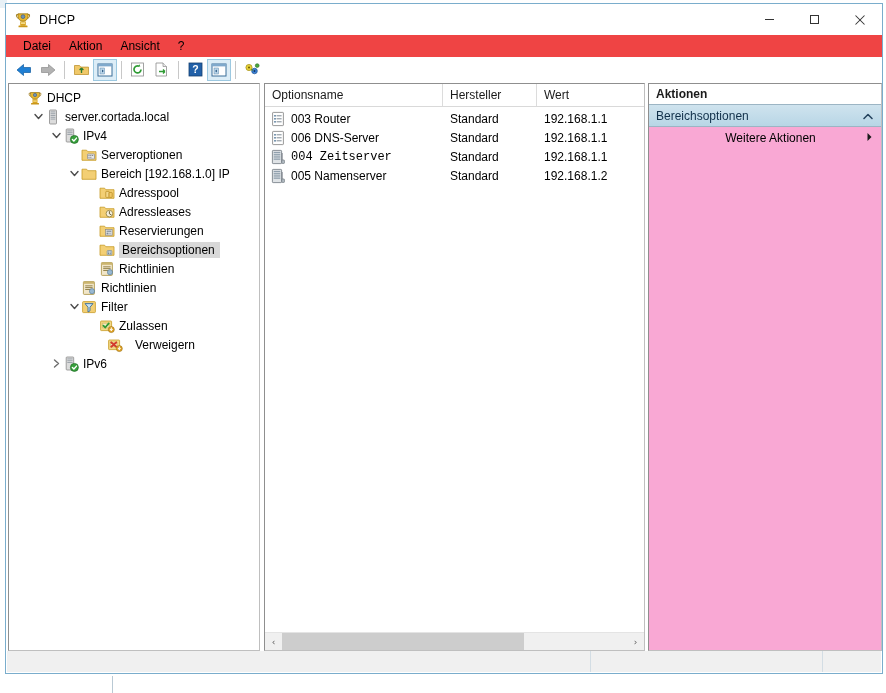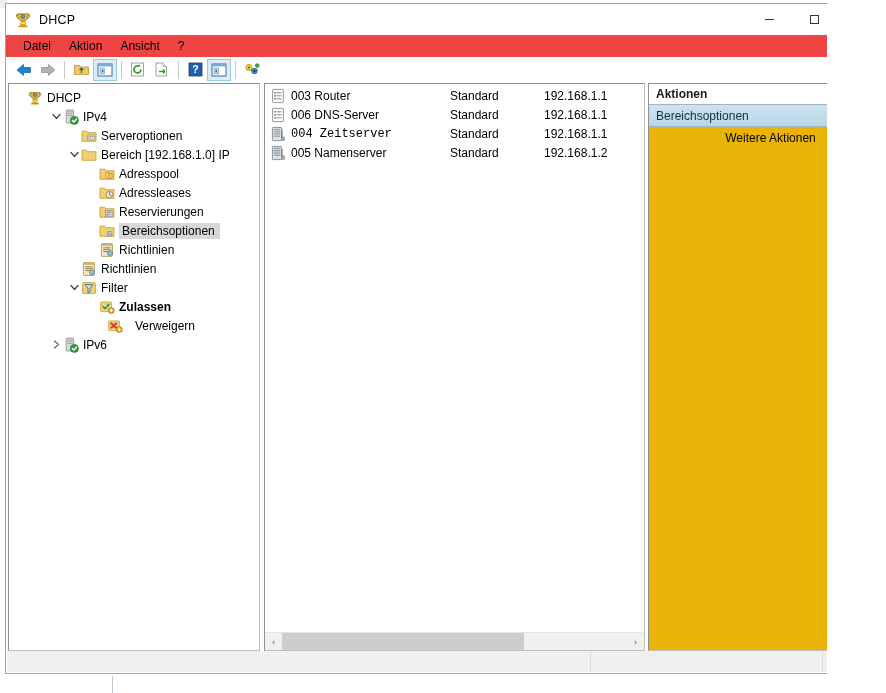--- a/index.html
+++ b/index.html
@@ -3,25 +3,24 @@
 <meta charset="utf-8">
 <style>
   html, body {
     margin: 0;
     padding: 0;
     background: #ffffff;
     font-family: "Liberation Sans", sans-serif;
   }
   #screen {
     position: relative;
-    width: 788px;
+    width: 886px;
     height: 693px;
     overflow: hidden;
     background: #ffffff;
-    padding-left: 39px;
   }
 
   
   .bg-window-left {
     position: absolute;
     left: 0; top: 0;
     width: 7px; height: 693px;
     background: #ffffff;
     border-right: 1px solid #6fa8c8;
     box-sizing: border-box;
@@ -283,21 +282,21 @@
     position: absolute;
     left: 0; top: 0; bottom: 0;
     width: 70%;
     background: #cdcdcd;
   }
 
   
   .actions-pane {
     width: 234px;
     margin-left: 3px;
-    background: #eab308;
+    background: #f9a8d4;
     border: 1px solid #bfbfbf;
     border-top-color: #8f8f8f;
     border-left-color: #8f8f8f;
     box-sizing: border-box;
     display: flex;
     flex-direction: column;
     overflow: hidden;
   }
   .actions-title {
     height: 21px;
@@ -508,20 +507,40 @@
                     <path d="M3.5 2.5h9v2.2c0 2.4-1.9 4.3-4.5 4.3S3.5 7.1 3.5 4.7z" fill="#e8b830" stroke="#9a7510" stroke-width="0.7"></path>
                     <path d="M3.6 3.2H2.2v1.3c0 1 .7 1.7 1.6 1.8" fill="none" stroke="#9a7510" stroke-width="0.8"></path>
                     <path d="M12.4 3.2h1.4v1.3c0 1-.7 1.7-1.6 1.8" fill="none" stroke="#9a7510" stroke-width="0.8"></path>
                     <rect x="4" y="12.9" width="8" height="1.6" rx="0.5" fill="#c9961a"></rect>
                     <circle cx="8" cy="5" r="1.7" fill="#6f93b5" stroke="#44607d" stroke-width="0.6"></circle>
                   </svg>
                 </span>
               </span>
               <span class="tree-label">DHCP</span>
             </div>
+            <div class="tree-row" style="padding-left: 22px;">
+              <span class="tree-chev">
+                <svg width="11" height="11" viewBox="0 0 11 11">
+                  <path d="M2 3.5 5.5 7.5 9 3.5" fill="none" stroke="#4c4c4c" stroke-width="1.4" stroke-linecap="round" stroke-linejoin="round"></path>
+                </svg>
+              </span>
+              <span class="tree-ico">
+                <span class="ic">
+                  <svg viewBox="0 0 16 16">
+                    <rect x="4.5" y="1" width="7" height="14" rx="0.8" fill="#dcdcdc" stroke="#8a8a8a" stroke-width="0.8"></rect>
+                    <rect x="5.6" y="2.4" width="4.8" height="1" fill="#9fa6ad"></rect>
+                    <rect x="5.6" y="4.2" width="4.8" height="1" fill="#9fa6ad"></rect>
+                    <rect x="5.6" y="6" width="4.8" height="1" fill="#9fa6ad"></rect>
+                    <rect x="5.6" y="7.8" width="4.8" height="1" fill="#9fa6ad"></rect>
+                    <rect x="5.6" y="9.6" width="4.8" height="1" fill="#9fa6ad"></rect>
+                  </svg>
+                </span>
+              </span>
+              <span class="tree-label">server.cortada.local</span>
+            </div>
             <div class="tree-row" style="padding-left: 40px;">
               <span class="tree-chev">
                 <svg width="11" height="11" viewBox="0 0 11 11">
                   <path d="M2 3.5 5.5 7.5 9 3.5" fill="none" stroke="#4c4c4c" stroke-width="1.4" stroke-linecap="round" stroke-linejoin="round"></path>
                 </svg>
               </span>
               <span class="tree-ico">
                 <span class="ic">
                   <svg viewBox="0 0 16 16">
                     <rect x="3.2" y="1" width="7.5" height="13" rx="0.8" fill="#dcdcdc" stroke="#8a8a8a" stroke-width="0.8"></rect>
@@ -665,21 +684,21 @@
               <span class="tree-ico">
                 <span class="ic">
                   <svg viewBox="0 0 16 16">
                     <rect x="1.6" y="2.6" width="12.8" height="11" rx="0.8" fill="#f3cf74" stroke="#c69a24" stroke-width="0.8"></rect>
                     <path d="M4 4.6h8l-3 3.6v3.6l-2 1.2V8.2z" fill="#c8e1f0" stroke="#3d6f96" stroke-width="0.9" stroke-linejoin="round"></path>
                   </svg>
                 </span>
               </span>
               <span class="tree-label">Filter</span>
             </div>
-            <div class="tree-row" style="padding-left: 76px; font-weight: bold;">
+            <div class="tree-row" style="padding-left: 76px;">
               <span class="tree-chev"></span>
               <span class="tree-ico">
                 <span class="ic">
                   <svg viewBox="0 0 16 16">
                     <rect x="1.6" y="3" width="11" height="9.6" rx="0.7" fill="#f3d986" stroke="#c69a24" stroke-width="0.8"></rect>
                     <path d="M3.4 5.2h6.6v4.6H3.4z" fill="#f7ecc4" stroke="#c9a94c" stroke-width="0.6"></path>
                     <path d="M4.4 7.6l1.8 1.9 3.6-4.1" fill="none" stroke="#2f9b34" stroke-width="1.8" stroke-linecap="round"></path>
                     <circle cx="12.3" cy="11.6" r="3" fill="#e2a62a" stroke="#9b6f12" stroke-width="0.6"></circle>
                     <path d="M12.3 9.8v2.6m0 0-1.1-1.1m1.1 1.1 1.1-1.1" fill="none" stroke="#fff" stroke-width="1" stroke-linecap="round"></path>
                   </svg>
@@ -719,20 +738,25 @@
                     <path d="M9.4 11.5l1.5 1.5 2.6-2.9" fill="none" stroke="#fff" stroke-width="1.4" stroke-linecap="round"></path>
                   </svg>
                 </span>
               </span>
               <span class="tree-label">IPv6</span>
             </div>
           </div>
       </div>
 
       <div class="list-pane">
+        <div class="list-header">
+            <div class="lh-cell" style="width: 178px;">Optionsname</div>
+            <div class="lh-cell" style="width: 94px;">Hersteller</div>
+            <div class="lh-cell" style="width: 110px; flex: 1 1 0%;">Wert</div>
+          </div>
         <div class="list-body">
             <div class="list-row">
               <span class="lr-icon">
                 <span class="ic">
                   <svg viewBox="0 0 16 16">
                     <rect x="2.6" y="1.4" width="10.8" height="13.2" rx="0.6" fill="#ffffff" stroke="#8d8d8d" stroke-width="0.9"></rect>
                     <rect x="4.2" y="4" width="1.6" height="1.6" fill="#5b7f9e"></rect>
                     <rect x="6.6" y="4.3" width="5" height="1" fill="#7f8b95"></rect>
                     <rect x="4.2" y="7" width="1.6" height="1.6" fill="#5b7f9e"></rect>
                     <rect x="6.6" y="7.3" width="5" height="1" fill="#7f8b95"></rect>

